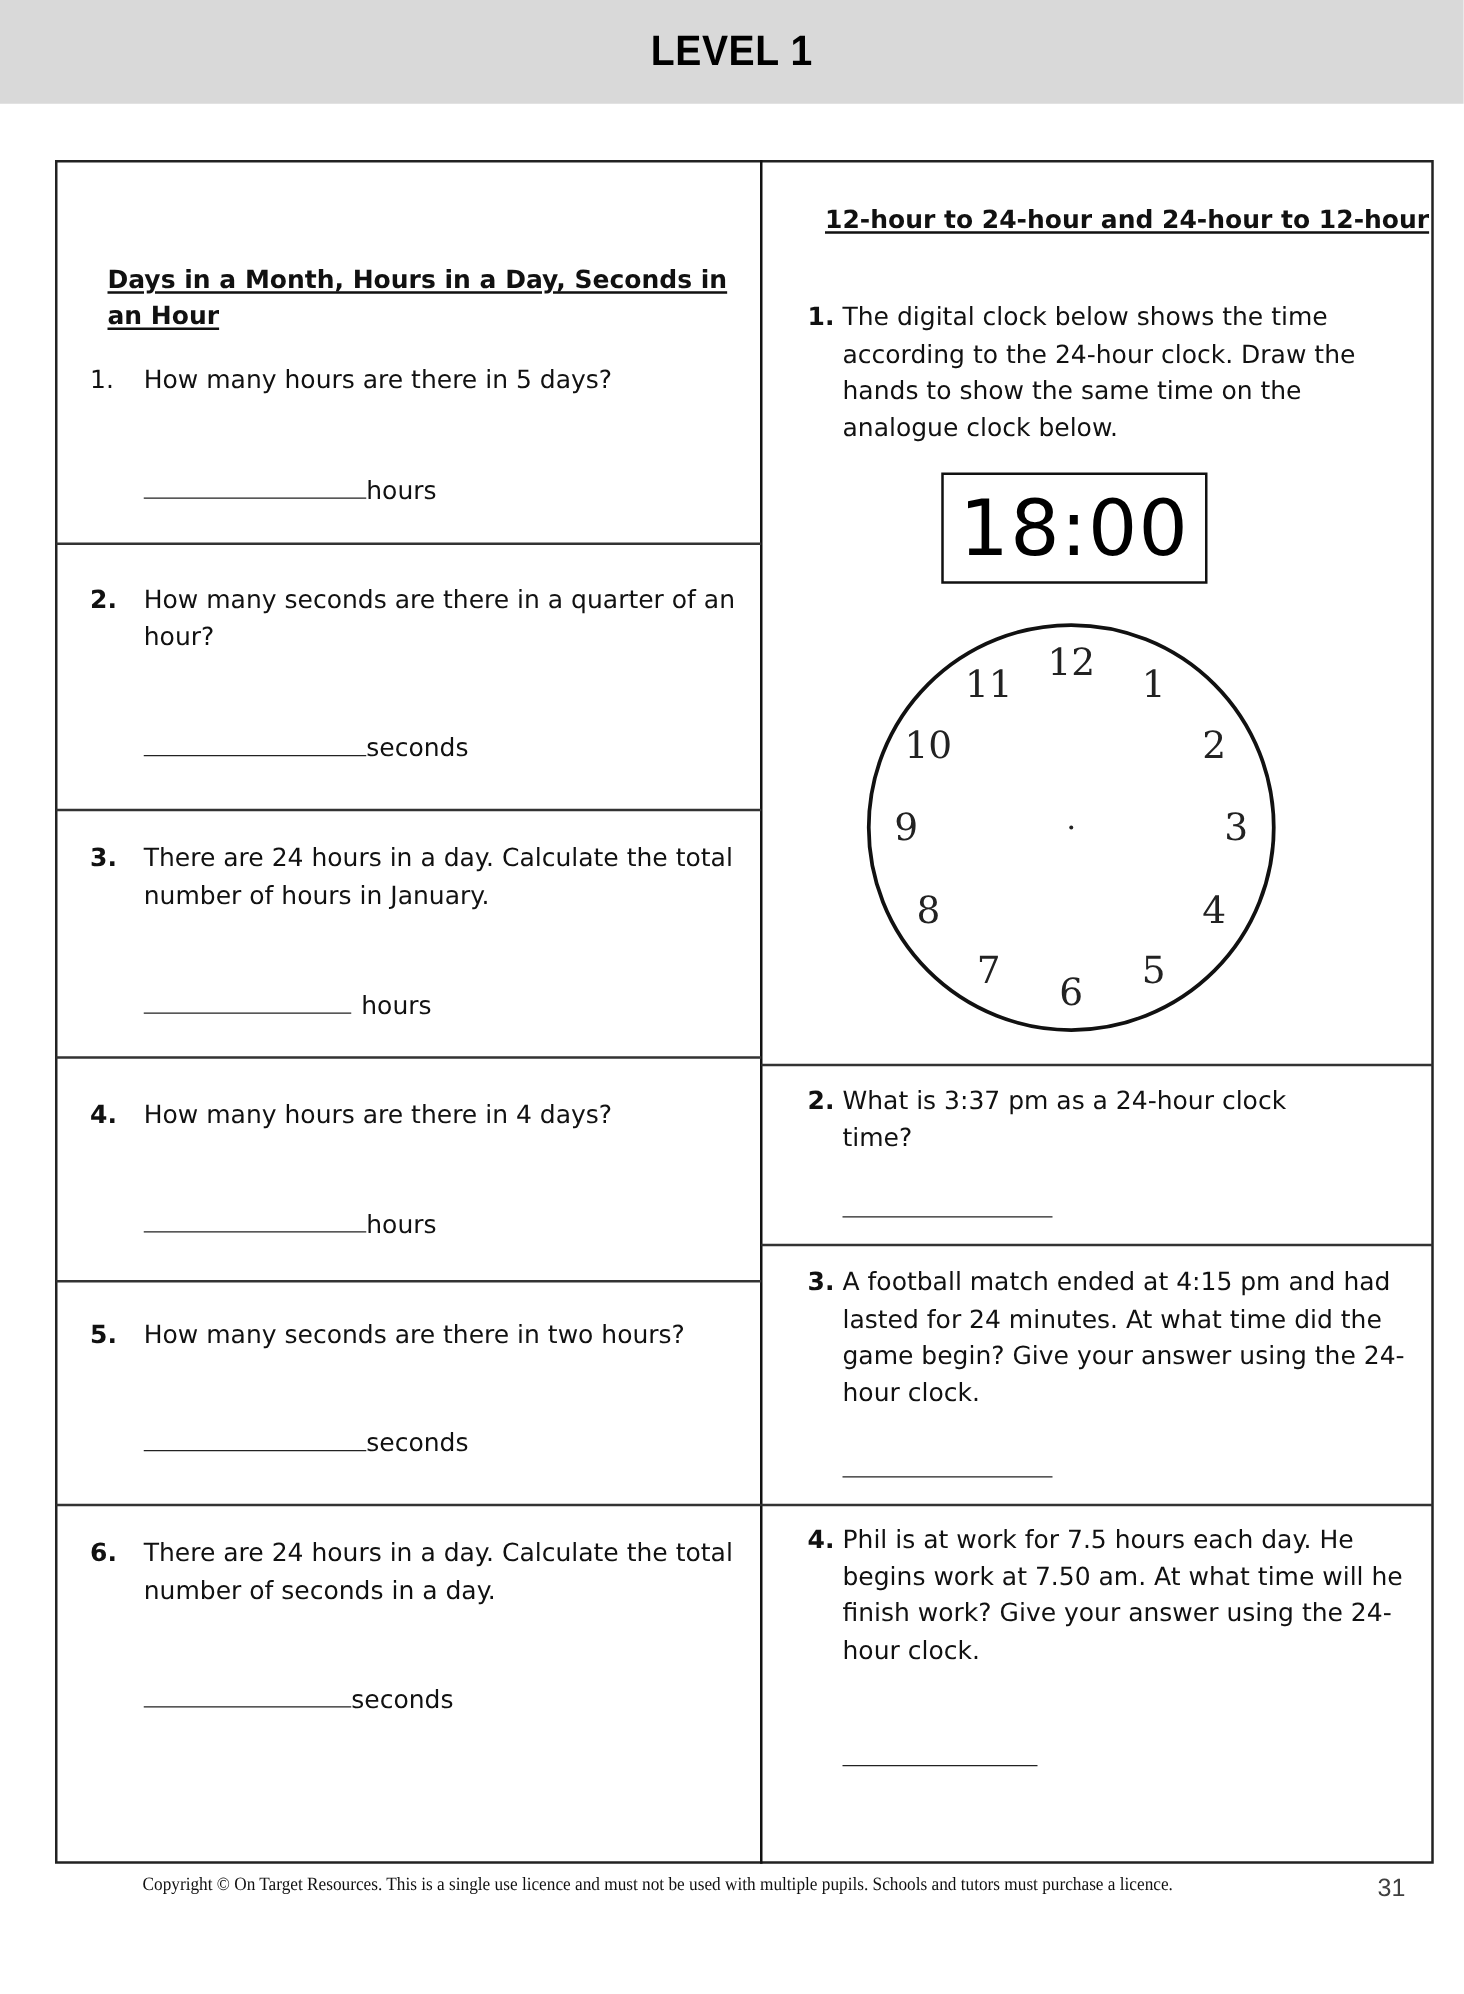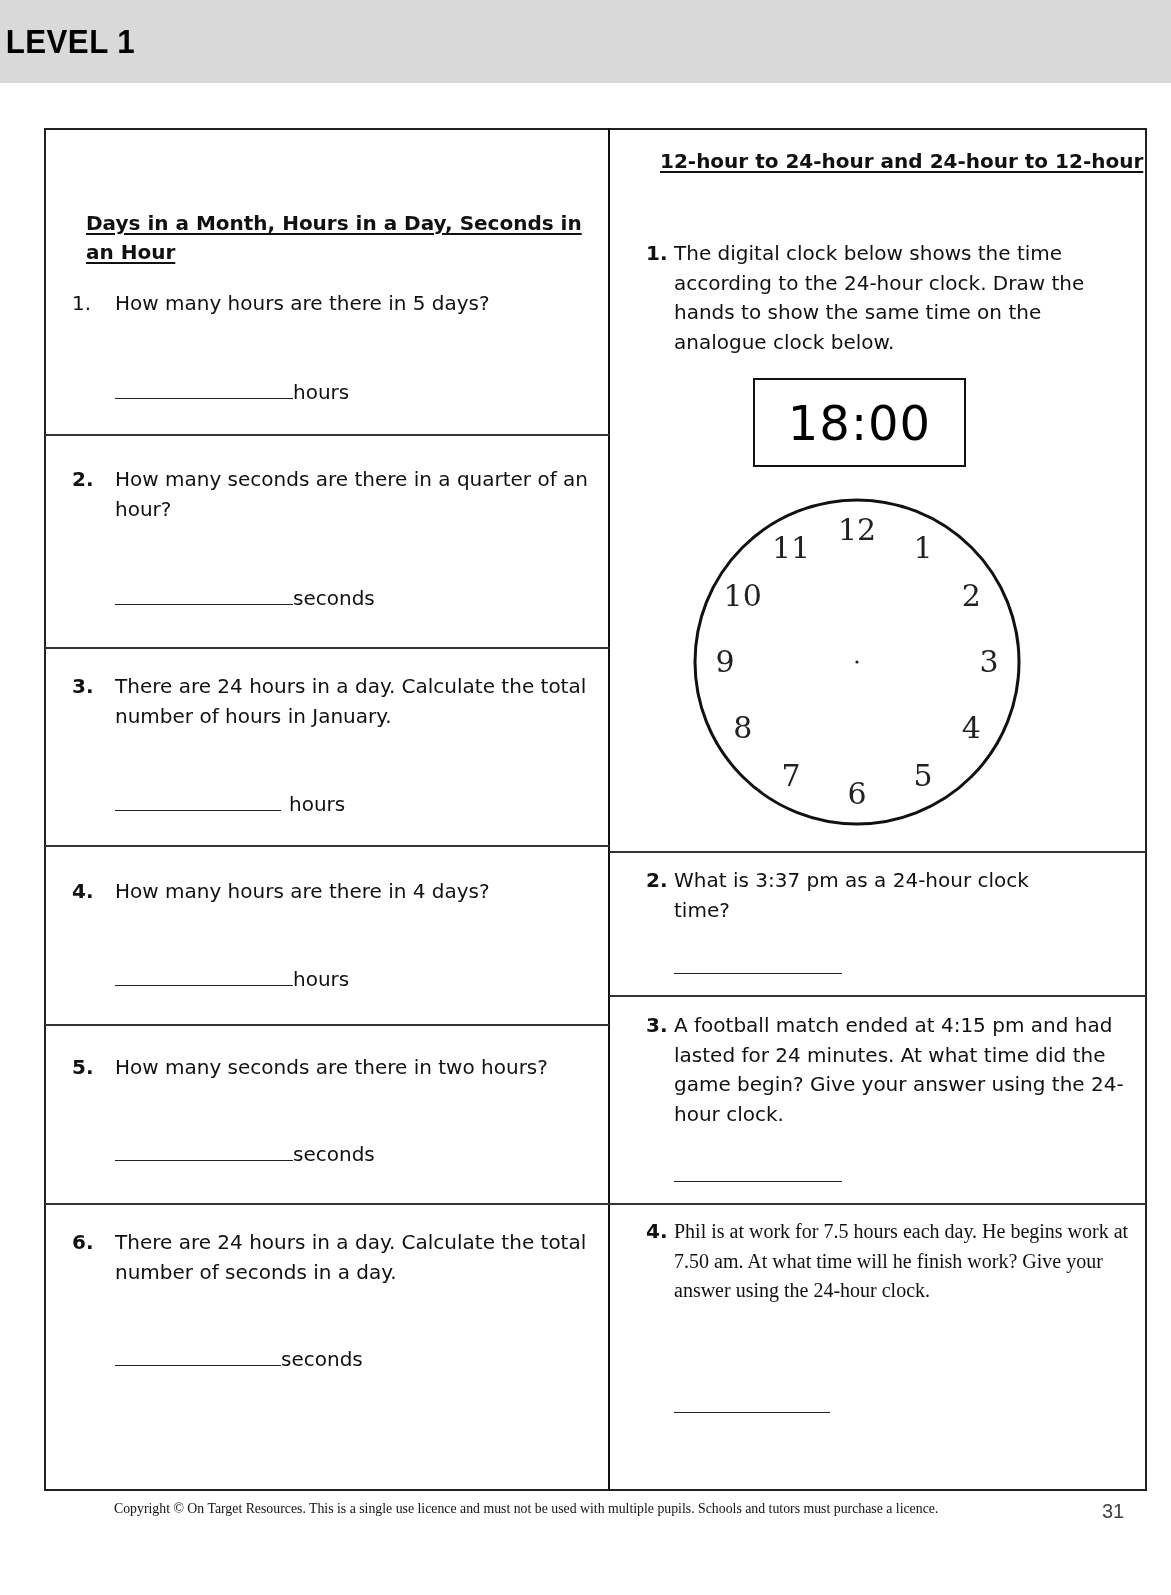--- a/index.html
+++ b/index.html
@@ -2,21 +2,21 @@
 <html><head>
 <meta charset="utf-8">
 <style>
   * { box-sizing: border-box; margin: 0; padding: 0; }
   html, body { width: 1171px; height: 1595px; background: #ffffff; overflow: hidden; }
   body { position: relative; font-family: "DejaVu Sans", sans-serif; color: #111; }
 
   .banner {
     position: absolute; left: 0; top: 0; width: 1171px; height: 83px;
     background: #d9d9d9;
-    display: flex; align-items: center; 
+    display: flex; align-items: center; justify-content: center;
   }
   .banner-title {
     font-family: "Liberation Sans", sans-serif; font-weight: bold;
     font-size: 34px; letter-spacing: 0.5px; color: #000;
     transform: scaleX(0.92);
   }
 
   .sheet {
     position: absolute; left: 44px; top: 128px; width: 1103px; height: 1363px;
     border: 2px solid #222;
@@ -37,21 +37,21 @@
     position: absolute; font-size: 20px; line-height: 24px; white-space: nowrap; color: #111;
   }
   .answer .blank { display: inline-block; border-bottom: 1.5px solid #222; vertical-align: baseline; height: 20px; }
 
   .digital-box {
     position: absolute; left: 753px; top: 378px; width: 213px; height: 89px;
     border: 2.5px solid #111;
     display: flex; align-items: center; justify-content: center;
   }
   .digital-time {
-    font-family: "DejaVu Sans", sans-serif; font-size: 48px; color: #000;
+    font-family: "DejaVu Sans", sans-serif; font-size: 62px; color: #000;
     letter-spacing: 1px; margin-top: 0; text-align: center;
   }
 
   .clock { position: absolute; left: 690px; top: 495px; width: 334px; height: 334px; }
   .clock svg { width: 334px; height: 334px; overflow: visible; }
   .clock text { font-family: "DejaVu Serif", serif; font-size: 30px; fill: #222; }
 
   .footer {
     position: absolute; left: 114px; top: 1500px;
     font-family: "Liberation Serif", serif; font-size: 15px; color: #111;
@@ -126,21 +126,21 @@
 </div>
 
 <div class="q" style="left:72px; top:1228px; width:540px;">
   <span class="num">6.</span>
   <span class="txt" style="padding-left:43px;">There are 24 hours in a day.  Calculate the total number of seconds in a day.</span>
 </div>
 <div class="answer" style="left:115px; top:1346px;">
   <span class="blank" style="width:166px;"></span><span>seconds</span>
 </div>
 
-<div class="heading" style="left:660px; top:147px; width:480px; white-space:nowrap;">12-hour to 24-hour and 24-hour to 12-hour</div>
+<div class="heading" style="left:660px; top:161px; width:480px; white-space:nowrap;">12-hour to 24-hour and 24-hour to 12-hour</div>
 
 <div class="q" style="left:646px; top:239px; width:480px;">
   <span class="num">1.</span>
   <span class="txt" style="padding-left:28px;">The digital clock below shows the time according to the 24-hour clock.  Draw the hands to show the same time on the analogue clock below.</span>
 </div>
 
 <div class="digital-box">
   <span class="digital-time">18:00</span>
 </div>
 
@@ -176,20 +176,20 @@
 <div class="q" style="left:646px; top:1011px; width:490px;">
   <span class="num">3.</span>
   <span class="txt" style="padding-left:28px;">A football match ended at 4:15 pm and had lasted for 24 minutes. At what time did the game begin?  Give your answer using the 24-hour clock.</span>
 </div>
 <div class="answer" style="left:674px; top:1162px;">
   <span class="blank" style="width:168px;"></span>
 </div>
 
 <div class="q" style="left:646px; top:1217px; width:490px;">
   <span class="num">4.</span>
-  <span class="txt" style="padding-left:28px;font-family:Liberation Serif, serif;">Phil is at work for 7.5 hours each day.  He begins work at 7.50 am. At what time will he finish work?  Give your answer using the 24-hour clock.</span>
+  <span class="txt" style="padding-left:28px;">Phil is at work for 7.5 hours each day.  He begins work at 7.50 am. At what time will he finish work?  Give your answer using the 24-hour clock.</span>
 </div>
 <div class="answer" style="left:674px; top:1393px;">
   <span class="blank" style="width:156px;"></span>
 </div>
 
 <div class="footer">Copyright © On Target Resources.  This is a single use licence and must not be used with multiple pupils.  Schools and tutors must purchase a licence.</div>
 <div class="page-num">31</div>
 
 </body></html>

